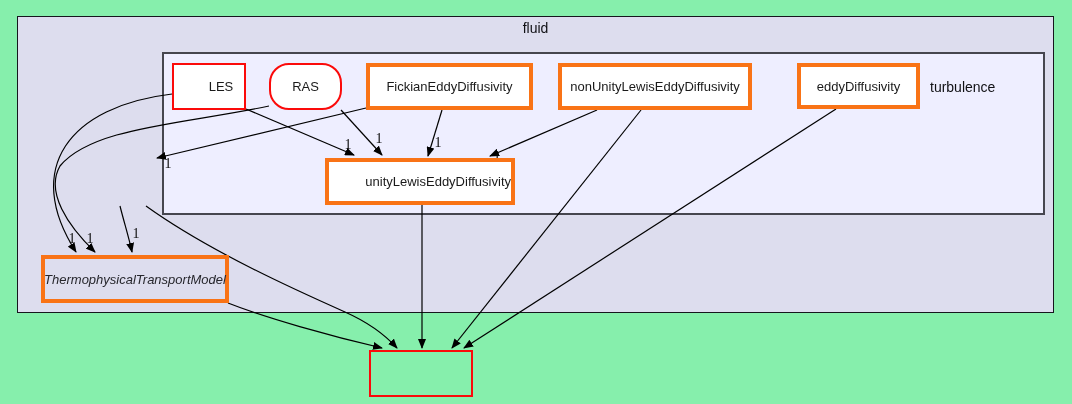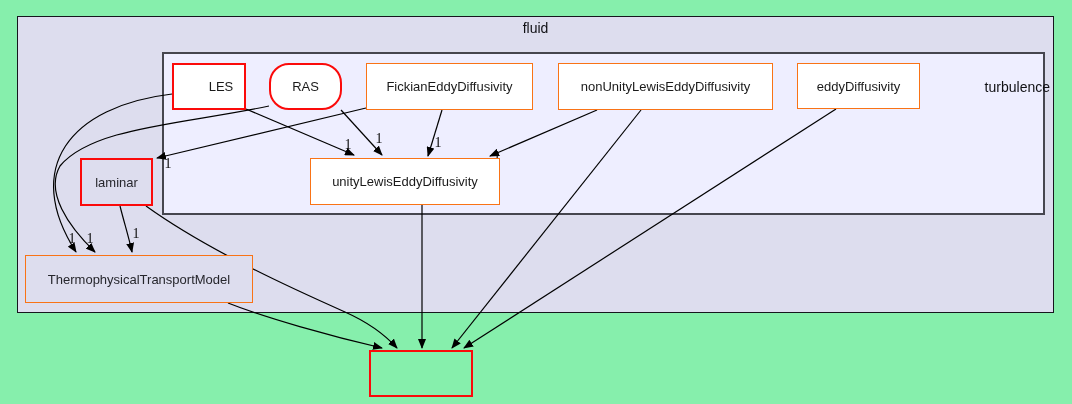--- a/index.html
+++ b/index.html
@@ -5,36 +5,36 @@
   html,body{margin:0;padding:0;background:#000;}
   .stage{
     position:relative;width:1072px;height:404px;background:#86efac;overflow:hidden;
     font-family:"Liberation Sans",sans-serif;
   }
   .cluster{position:absolute;box-sizing:border-box;}
   .cluster-outer{left:17px;top:16px;width:1037px;height:297px;background:#ddddee;border:1px solid #16161d;}
   .cluster-inner{left:162px;top:52px;width:883px;height:163px;background:#eeeeff;border:2px solid #46464f;}
   .cluster-label{position:absolute;color:#101014;font-size:14px;line-height:14px;}
   .lbl-fluid{left:17px;top:21px;width:1037px;text-align:center;}
-  .lbl-turb{left:930px;top:80px;width:120px;text-align:right;}
+  .lbl-turb{left:930px;top:80px;width:120px;text-align:left;}
   .edges{position:absolute;left:0;top:0;pointer-events:none;}
   .node{
     position:absolute;box-sizing:border-box;display:flex;align-items:center;justify-content:center;
-    background:#fff;border:1px solid #f97316;color:#1a1a1a;font-size:13px;white-space:nowrap;
+    background:#fff;border:4px solid #f97316;color:#1a1a1a;font-size:13px;white-space:nowrap;
   }
   .node.redborder{border:2px solid #fb0a0a;}
   .node.clusterfill{background:#ddddee;color:#26262c;}
   .n-les{left:172px;top:63px;width:74px;height:47px;padding-left:24px;}
   .n-ras{left:269px;top:63px;width:73px;height:47px;border-radius:20px;}
   .n-fickian{left:366px;top:63px;width:167px;height:47px;}
-  .n-nonunity{left:558px;top:63px;width:215px;height:47px;}
+  .n-nonunity{left:558px;top:63px;width:194px;height:47px;}
   .n-eddy{left:797px;top:63px;width:123px;height:46px;}
-  .n-unity{left:310px;top:158px;width:190px;height:47px;}
+  .n-unity{left:325px;top:158px;width:190px;height:47px;justify-content:flex-end;}
   .n-laminar{left:80px;top:158px;width:73px;height:48px;}
-  .n-ttm{left:25px;top:255px;width:228px;height:48px;}
+  .n-ttm{left:41px;top:255px;width:188px;height:48px;font-style:italic;}
   .n-target{left:369px;top:350px;width:104px;height:47px;background:transparent;border:2px solid #fb0a0a;}
   .edge{stroke:#000;stroke-width:1.2;fill:none;}
   .edge-label{font-family:"Liberation Serif",serif;font-size:14px;fill:#0a0a0a;}
 </style>
 </head>
 <body>
 
 <div class="stage">
 
   <div class="cluster cluster-outer"></div>
@@ -85,23 +85,20 @@
   </div>
   <div class="node n-nonunity">
     <span>nonUnityLewisEddyDiffusivity</span>
   </div>
   <div class="node n-eddy">
     <span>eddyDiffusivity</span>
   </div>
   <div class="node n-unity">
     <span>unityLewisEddyDiffusivity</span>
   </div>
-  <div class="node redborder clusterfill n-laminar">
-    <span>laminar</span>
-  </div>
   <div class="node clusterfill n-ttm">
     <span>ThermophysicalTransportModel</span>
   </div>
   <div class="node n-target">
     <span></span>
   </div>
 
 </div>
 
 </body></html>

